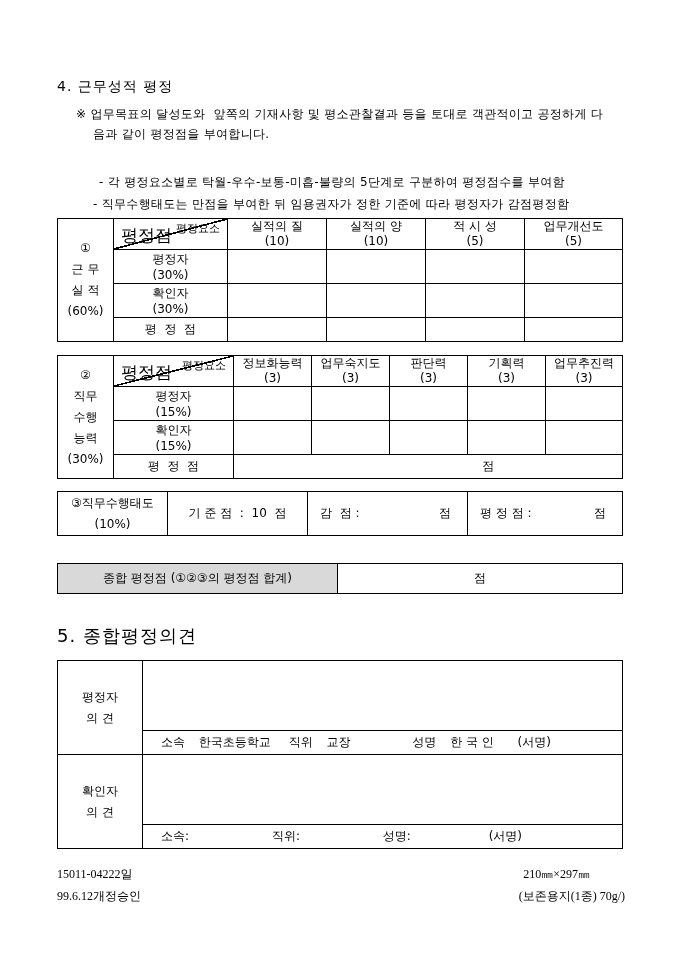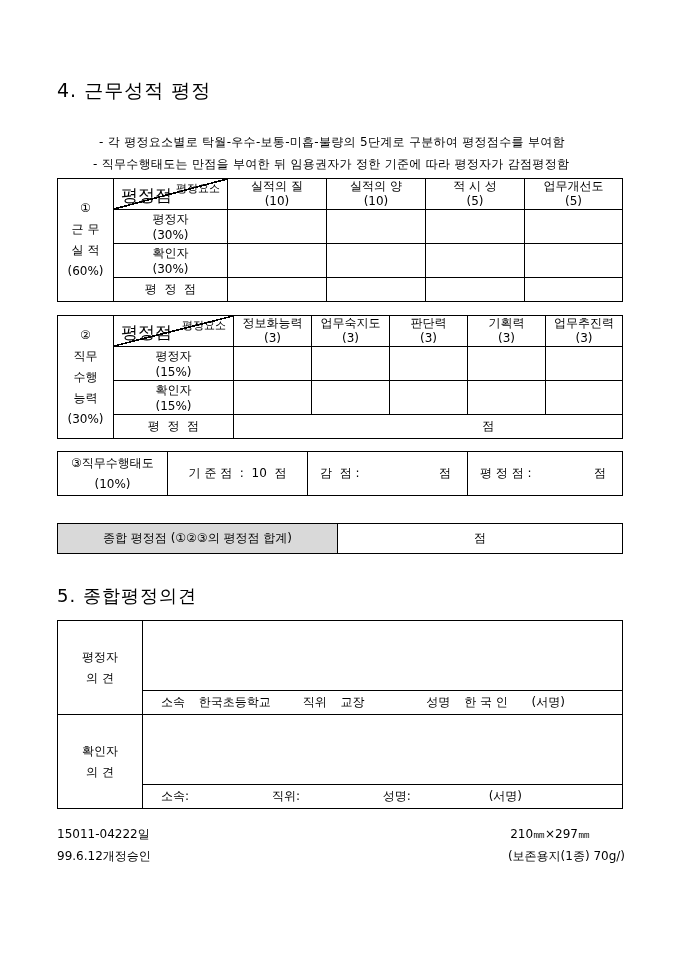--- a/index.html
+++ b/index.html
@@ -5,21 +5,21 @@
   *{box-sizing:border-box;}
   html,body{margin:0;padding:0;}
   body{
     width:680px;height:962px;background:#ffffff;color:#000;
     font-family:"DejaVu Sans","Liberation Sans",sans-serif;
     font-size:12px;overflow:hidden;
   }
   .page{padding:78px 55px 0 57px;}
   [data-bind]{white-space:pre-wrap;}
 
-  .h4{font-size:19px;letter-spacing:1px;margin-bottom:8px;}
+  .h4{font-size:14px;letter-spacing:1px;margin-bottom:8px;}
   .note{line-height:20px;letter-spacing:0.3px;margin-bottom:2px;}
   .note.main{padding-left:36px;text-indent:-17px;width:556px;}
   .note.sub{padding-left:42px;margin-top:28px;}
   .note.sub2{padding-left:36px;}
 
   table.t{border-collapse:collapse;table-layout:fixed;width:565px;}
   table.t td{border:1px solid #000;text-align:center;vertical-align:middle;padding:0;font-size:12px;}
   .t1{margin-top:4px;margin-bottom:13px;}
   .t2{margin-bottom:12px;}
   .t3{margin-bottom:27px;}
@@ -51,34 +51,35 @@
   .lrwrap{display:flex;justify-content:space-between;align-items:center;padding:0 16px 0 12px;height:100%;}
 
   td.shade{background:#d9d9d9;}
   td.sumv{text-align:right;padding-right:28px;}
 
   .h5{font-size:18px;letter-spacing:1px;margin:30px 0 12px 0;}
 
   .op td.big{height:70px;}
   .op td.info{height:24px;text-align:left;}
   .op td.info span{display:inline-block;}
-  .m18{margin-left:18px}.m10{margin-left:10px}.m28{margin-left:28px}
+  .m18{margin-left:18px}.m10{margin-left:10px}.m28{margin-left:14px}
   .m58{margin-left:58px}.m20{margin-left:20px}.m79{margin-left:79px}.m74{margin-left:74px}
 
   .foot{margin-top:14px;width:568px;}
-  .foot .frw{display:flex;justify-content:space-between;line-height:22px;}
+  .foot .frw{display:flex;justify-content:space-between;line-height:22px;font-family:Liberation Serif, serif;}
   .paper-size{padding-right:35px;}
 </style>
 </head>
 <body>
 
 <div class="page">
 
   <div class="h4" data-bind="sec4.title">4. 근무성적 평정</div>
 
+  <div class="note main" data-bind="sec4.note_main">※ 업무목표의 달성도와  앞쪽의 기재사항 및 평소관찰결과 등을 토대로 객관적이고 공정하게 다음과 같이 평정점을 부여합니다.</div>
   <div class="note sub" data-bind="sec4.note_scale">- 각 평정요소별로 탁월-우수-보통-미흡-불량의 5단계로 구분하여 평정점수를 부여함</div>
   <div class="note sub2" data-bind="sec4.note_attitude">- 직무수행태도는 만점을 부여한 뒤 임용권자가 정한 기준에 따라 평정자가 감점평정함</div>
 
   <table class="t t1">
     <colgroup>
         <col class="w56">
         <col class="w114">
         <col class="w99">
         <col class="w99">
         <col class="w99">

